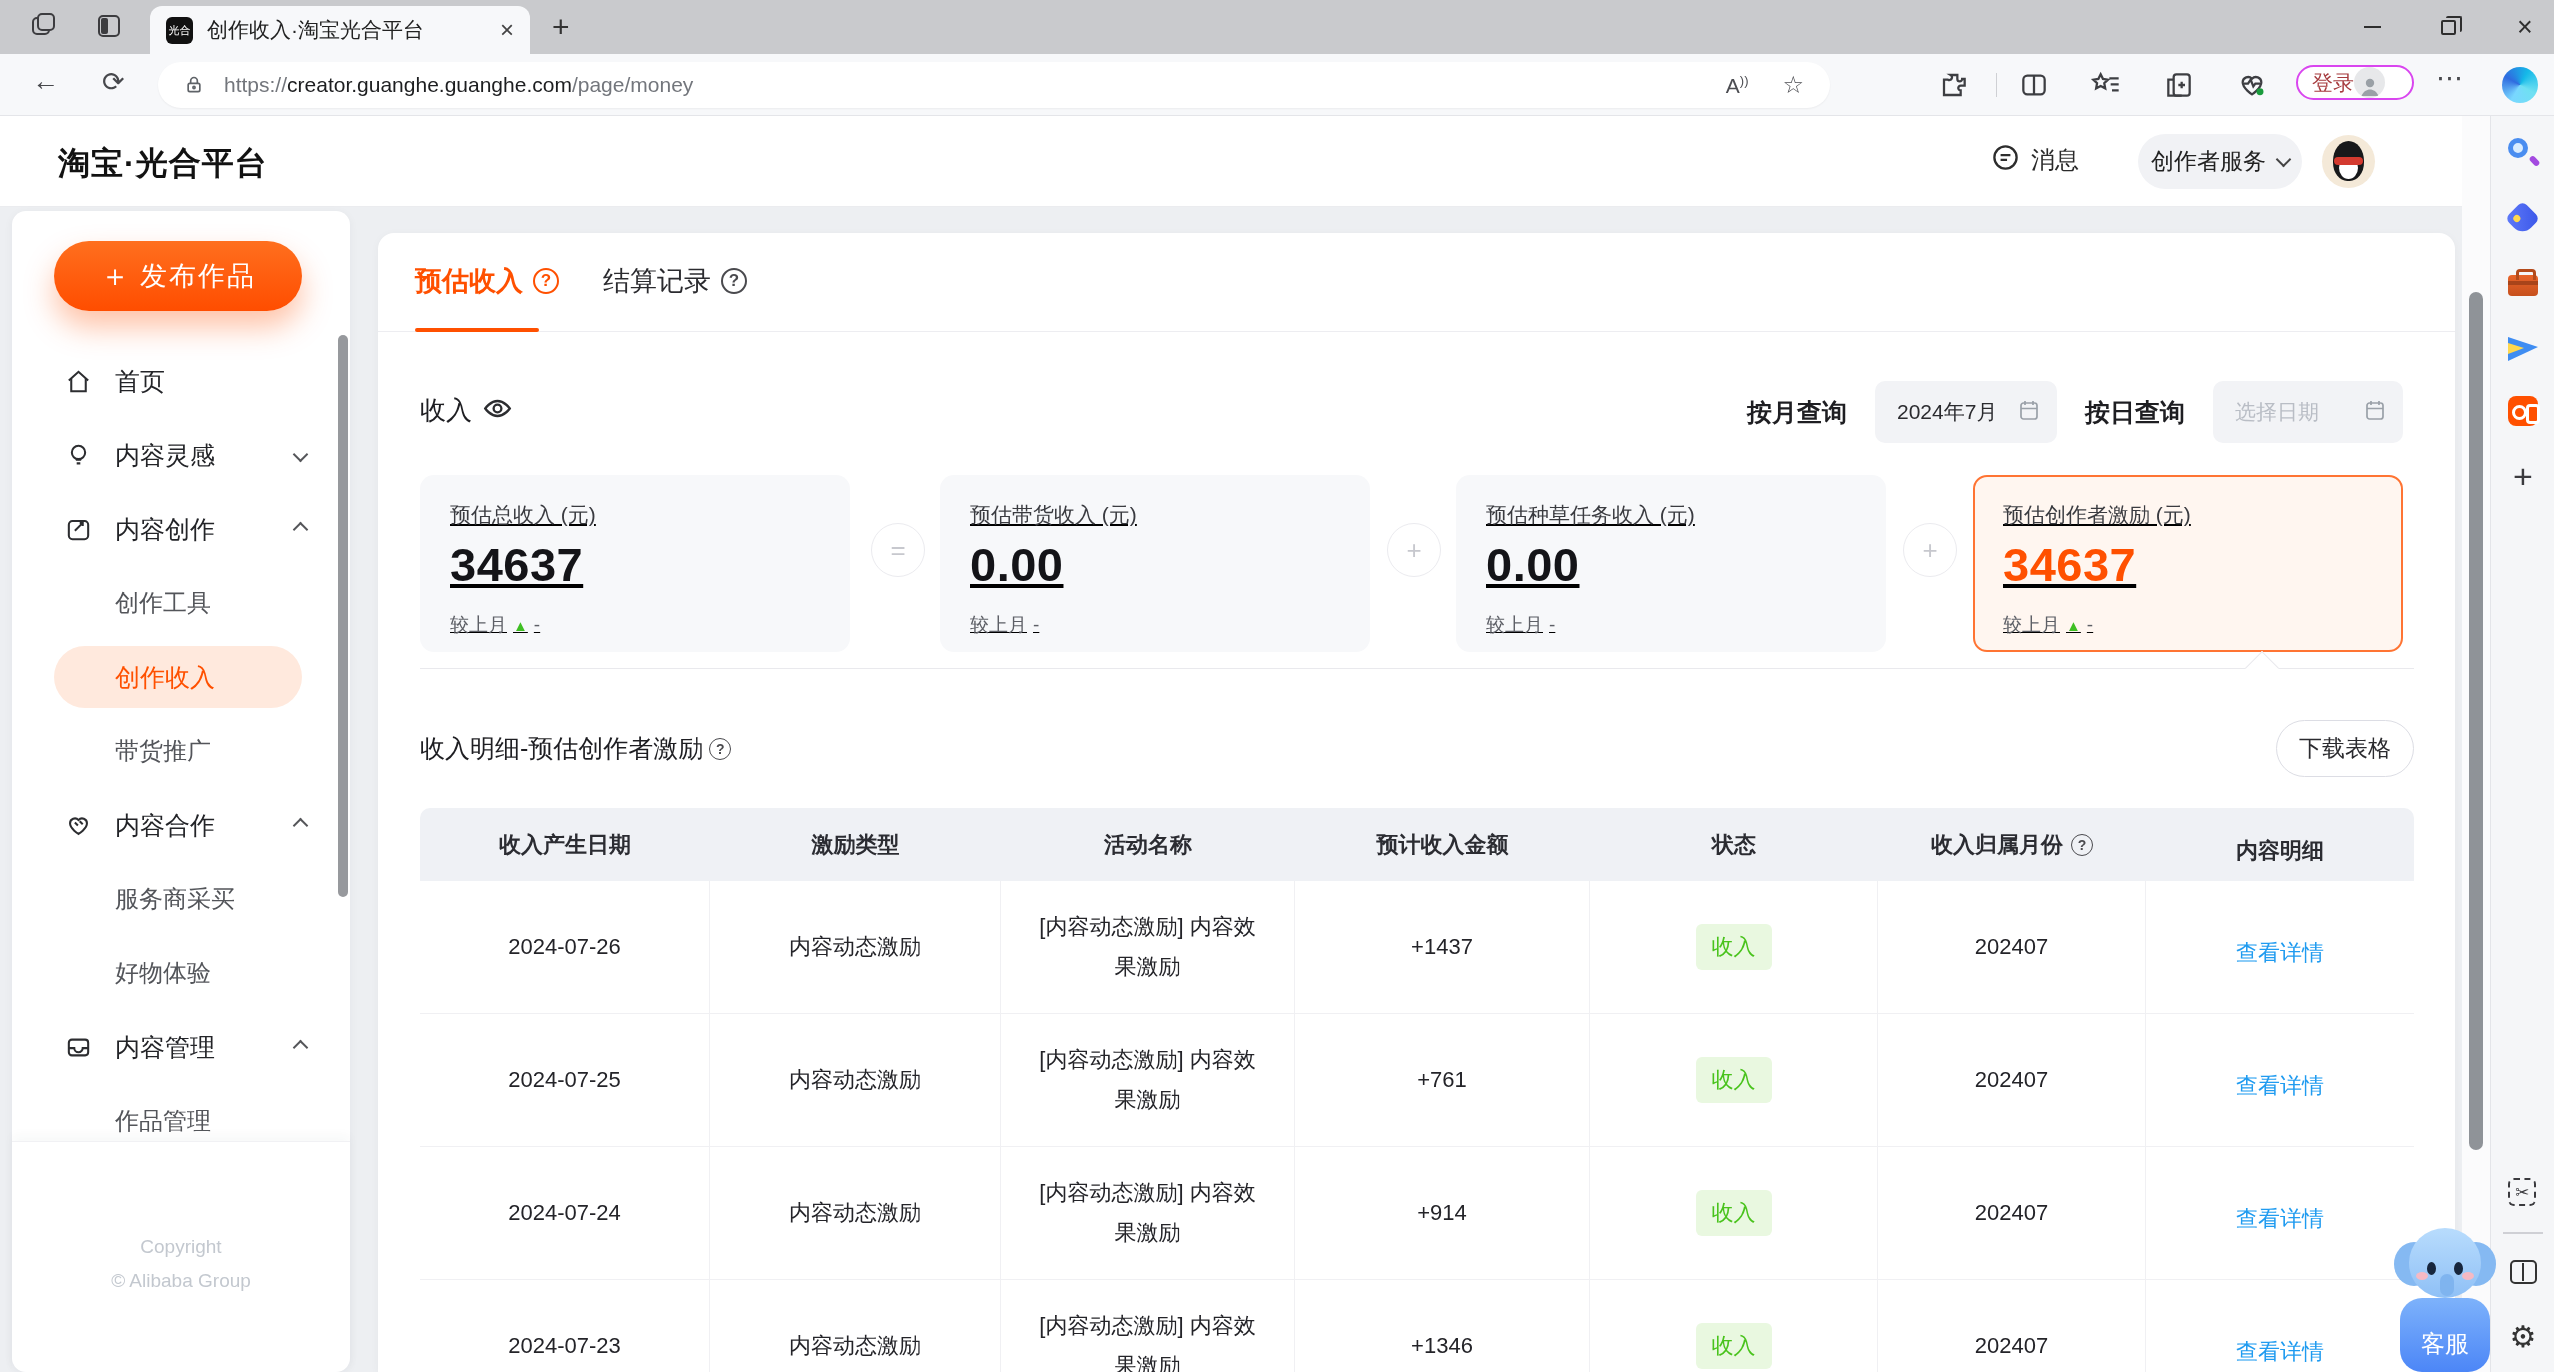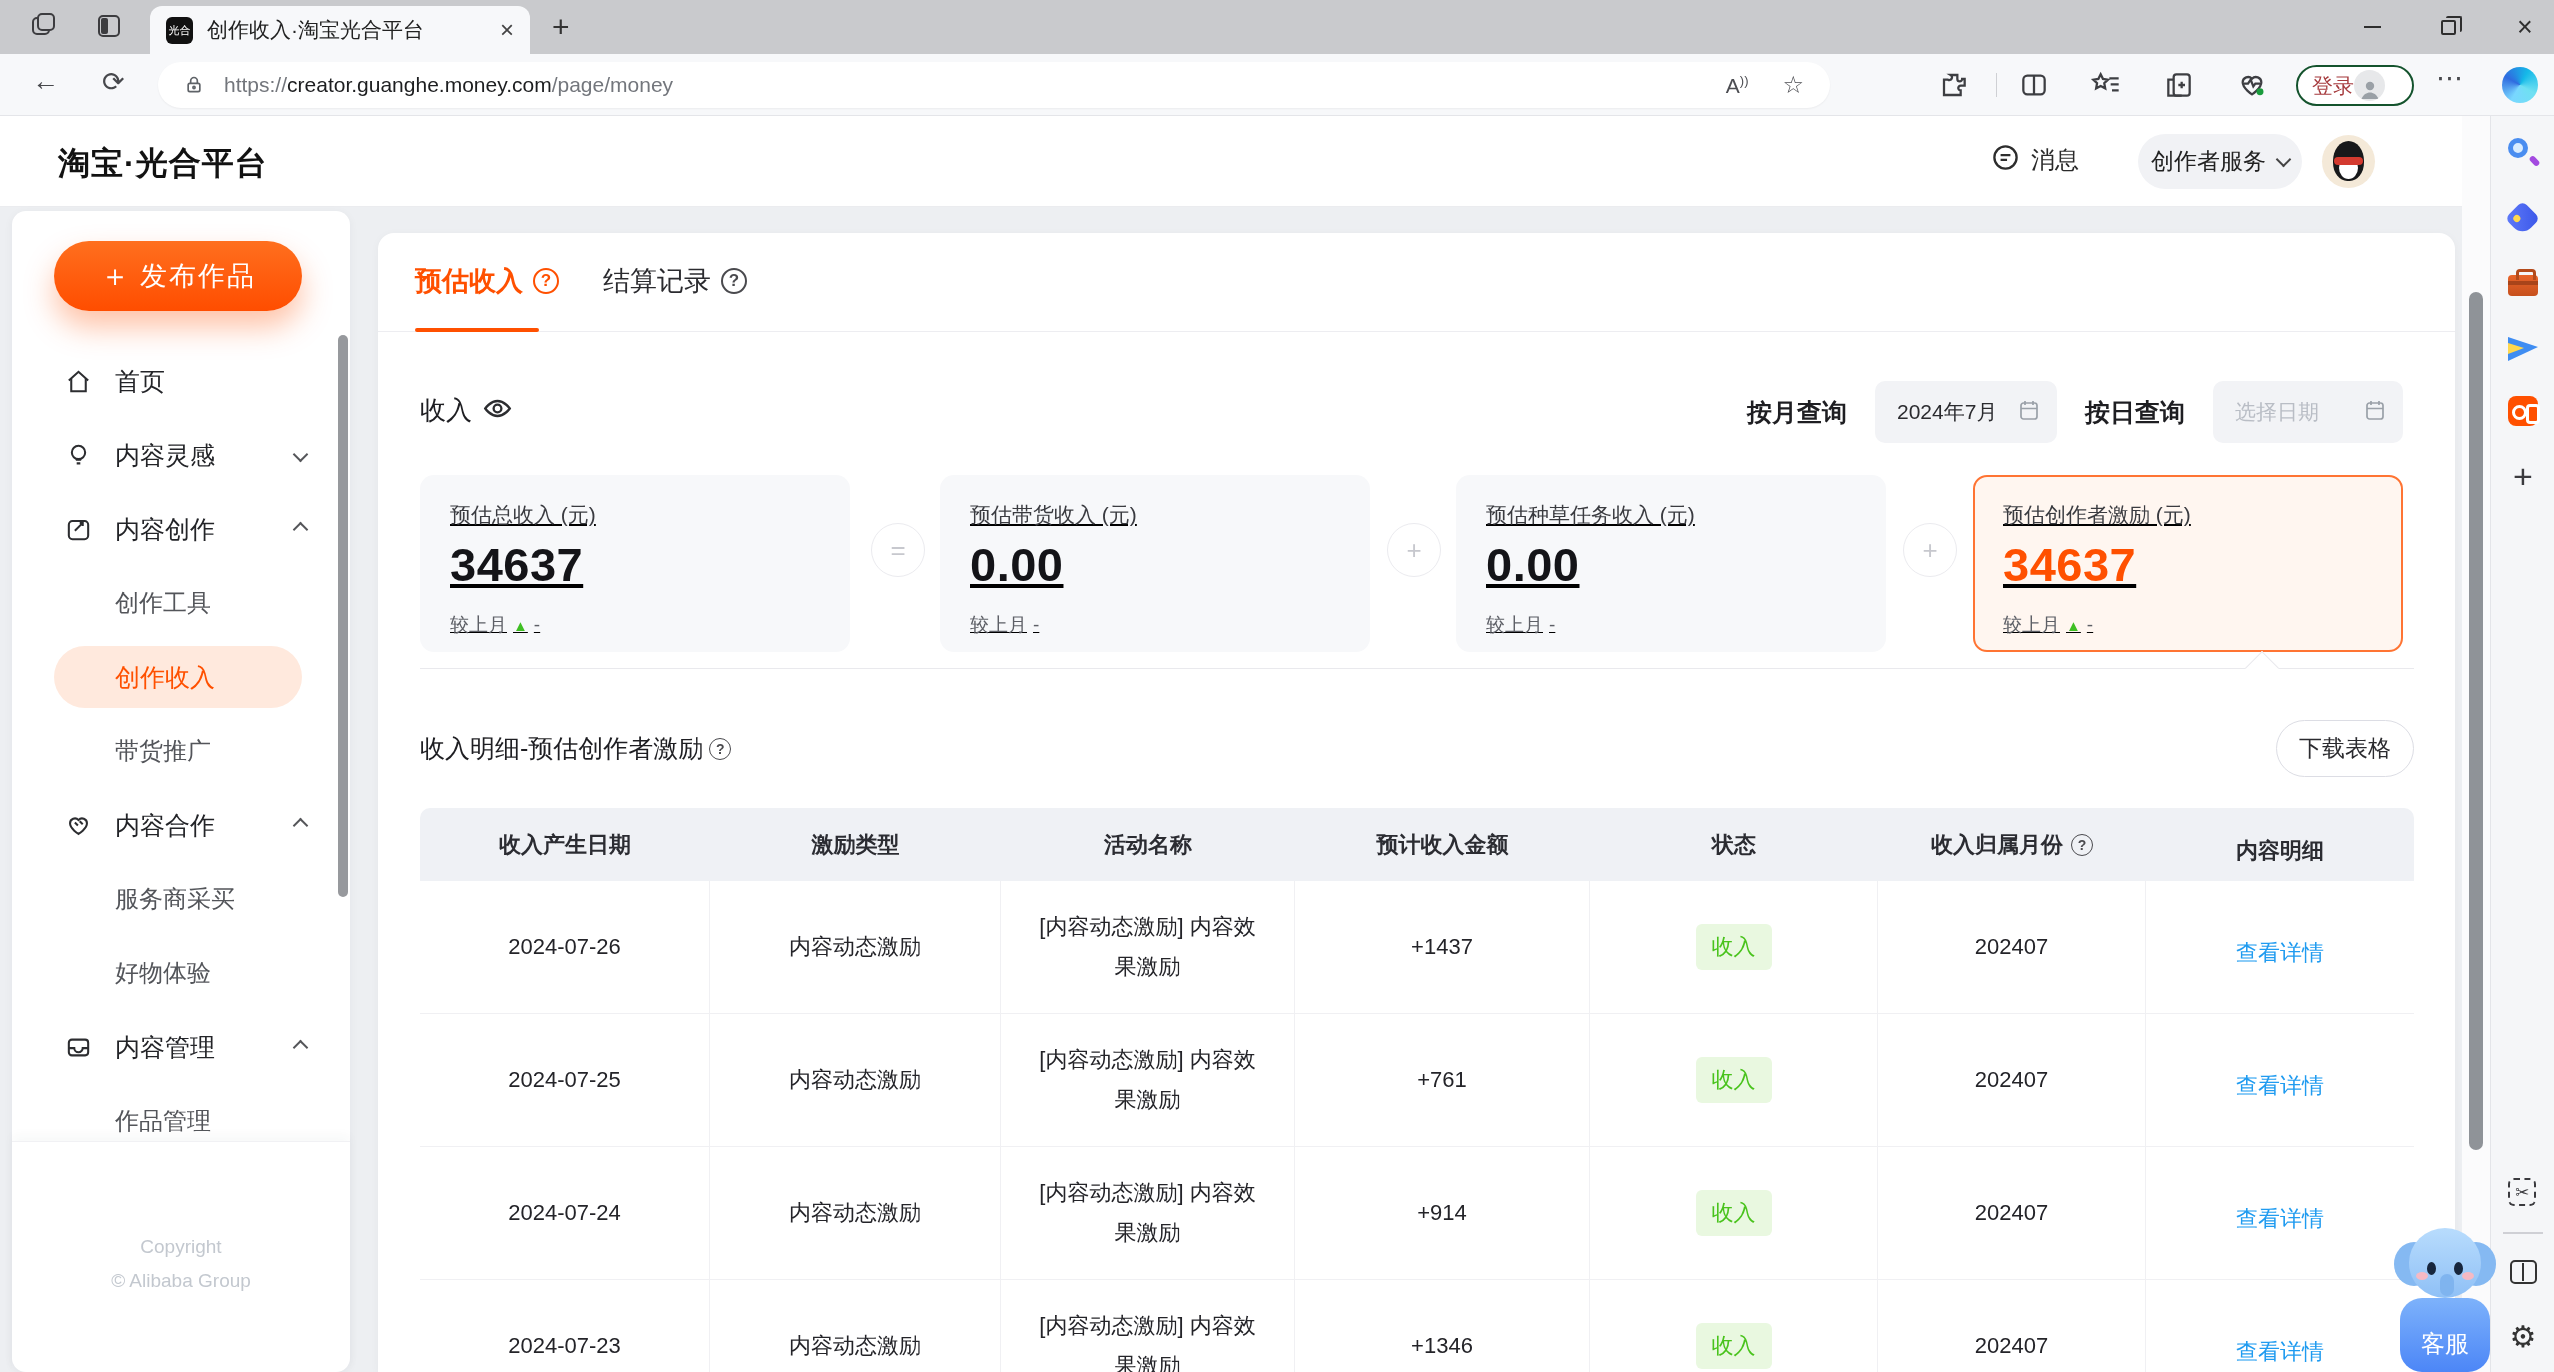--- a/index.html
+++ b/index.html
@@ -29,21 +29,21 @@
   .urltext{font-size:21px;margin-left:20px;white-space:nowrap;}
   .url-dim{color:#73767c;}
   .url-host{color:#1d1e20;}
   .urlbar .spacer{flex:1;}
   .readaloud{font-size:21px;color:#4c4d52;margin-right:34px;}
   .readaloud sup{font-size:13px;}
   .urlstar{font-size:24px;color:#4c4d52;}
   .tbicon{position:absolute;top:15px;width:32px;height:32px;color:#3d3e42;}
   .tbicon svg{width:32px;height:32px;stroke:#3d3e42;fill:none;stroke-width:1.7;}
   .tbdivider{position:absolute;top:19px;width:1px;height:24px;background:#cfd0d4;}
-  .loginpill{position:absolute;left:2296px;top:11px;width:118px;height:41px;border:2px solid #14532d;border-radius:21px;background:#fff;display:flex;align-items:center;padding:0 5px 0 14px;}
+  .loginpill{position:absolute;left:2296px;top:11px;width:118px;height:35px;border:2px solid #d946ef;border-radius:21px;background:#fff;display:flex;align-items:center;padding:0 5px 0 14px;}
   .logintext{font-size:21px;color:#a63b3e;}
   .loginavatar{width:31px;height:31px;border-radius:50%;background:#e7e8ea;overflow:hidden;display:flex;align-items:flex-end;justify-content:center;}
   .loginavatar svg{width:24px;height:24px;}
   .copilot{position:absolute;left:2502px;top:13px;width:36px;height:36px;border-radius:50%;background:conic-gradient(from 210deg,#79d7ff,#2f6bdf,#15b9e8,#6fe0f2,#79d7ff);}
 
   
   .pageheader{position:absolute;left:0;top:116px;width:2462px;height:91px;background:#fff;border-bottom:1px solid #ebecef;}
   .logo{position:absolute;left:58px;top:26px;font-size:32px;font-weight:700;color:#121212;letter-spacing:1px;}
   .msg{position:absolute;left:1990px;top:26px;display:flex;align-items:center;gap:10px;}
   .msg svg{width:31px;height:31px;stroke:#2d2d2d;fill:none;stroke-width:1.8;}
@@ -205,21 +205,21 @@
     <span class="navglyph" style="left:32px">←</span>
     <span class="navglyph" style="left:102px">⟳</span>
     <div class="urlbar">
       <span style="width:20px;height:22px">
         <svg viewBox="0 0 24 24" width="20" height="22" style="stroke:#5f6368;fill:none;stroke-width:2">
             <rect x="5" y="10" width="14" height="10" rx="2"></rect>
             <path d="M8 10V7a4 4 0 0 1 8 0v3"></path>
             <circle cx="12" cy="15" r="1.3"></circle>
           </svg>
       </span>
-      <span class="urltext"><span class="url-dim">https://</span><span class="url-host">creator.guanghe.money.com</span><span class="url-dim">/page/money</span></span>
+      <span class="urltext"><span class="url-dim">https://</span><span class="url-host">creator.guanghe.guanghe.com</span><span class="url-dim">/page/money</span></span>
       <span class="spacer"></span>
       <span class="readaloud"><span>A</span><sup>))</sup></span>
       <span class="urlstar">☆</span>
     </div>
     <span class="tbicon" style="left:1938px">
       <svg viewBox="0 0 24 24">
           <path d="M9.5 4.5h5v3a1.8 1.8 0 1 0 3.6 0H20v5h-3a1.8 1.8 0 1 0 0 3.6v3.4H4.5V8h3a1.8 1.8 0 1 0 2-3.5z"></path>
         </svg>
     </span>
     <span class="tbdivider" style="left:1996px"></span>

